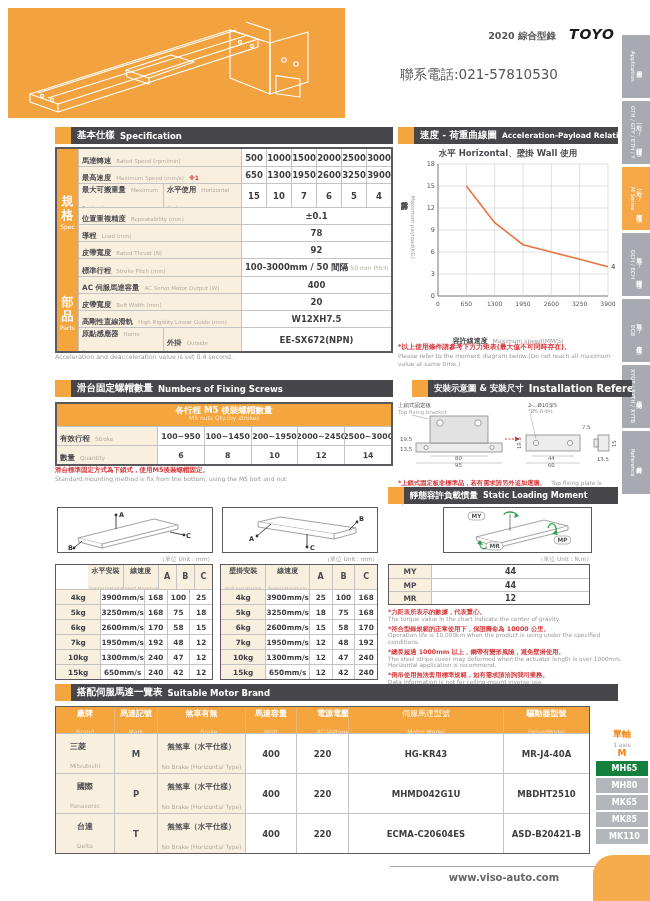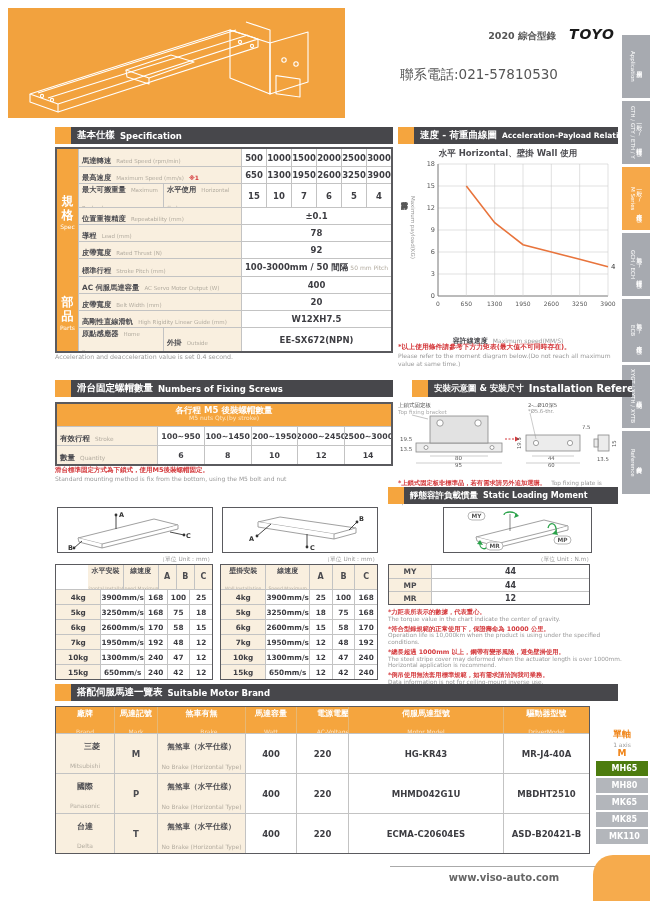--- a/index.html
+++ b/index.html
@@ -26,21 +26,21 @@
 .lbl{justify-content:flex-start;padding:1px 3px;white-space:normal;line-height:1.1}
 .val{font-weight:bold;color:#3d3d42;font-size:8.5px}
 .gch{font-size:12px;font-weight:bold;color:#fff;line-height:1.15}
 .gen{font-size:6px;color:#fff;margin-top:1px}
 
 .side-tab{width:28px;height:63px;background:#A7AAB0;margin-bottom:3px;display:flex;justify-content:center;align-items:center;gap:1px;overflow:hidden;cursor:pointer}
 .side-tab.active{background:#F6A849}
 .side-tab .vzh{writing-mode:vertical-rl;text-orientation:upright;font-size:6px;color:#fff;line-height:1;letter-spacing:.5px}
 .side-tab .ven{writing-mode:vertical-rl;text-orientation:mixed;font-size:5.5px;color:#fff;line-height:1}
 .model-tab{width:52px;height:15px;background:#b3b6bb;color:#fff;font-size:8px;font-weight:bold;line-height:15px;padding-left:5px;margin-bottom:2px;cursor:pointer}
-.model-tab.active{background:#4d7c0f}
+.model-tab.active{background:#15803d}
 .note-zh{font-size:6.3px;font-weight:bold;color:#D4393C;line-height:1.2}
 .note-en{font-size:5.8px;color:#999;line-height:1.2;margin-bottom:2px}
 svg text{font-family:"DejaVu Sans","Liberation Sans",sans-serif}
 </style>
 </head>
 <body>
 
 <div id="page">
 
   <div class="abs" style="left:8px;top:8px;width:337px;height:110px;background:#F2A23E">
@@ -654,29 +654,29 @@
         <div class="tcell" style="width: 88px; border-left: 1px solid rgb(232, 184, 115);">
           <span style="text-align:right;line-height:1.1"><span style="font-size:8px;font-weight:bold;color:#fff">煞車有無</span><br><span style="font-size:6px;color:#fde3c1">Brake</span></span>
         </div>
         <div class="tcell" style="width: 51px; border-left: 1px solid rgb(232, 184, 115);">
           <span style="text-align:center;line-height:1.1"><span style="font-size:8px;font-weight:bold;color:#fff">馬達容量</span><br><span style="font-size:6px;color:#fde3c1">Watt</span></span>
         </div>
         <div class="tcell" style="width: 52px; border-left: 1px solid rgb(232, 184, 115); padding-left: 21px;">
           <span style="text-align:center;line-height:1.1"><span style="font-size:8px;font-weight:bold;color:#fff">電源電壓</span><br><span style="font-size:6px;color:#fde3c1">AC-Voltage</span></span>
         </div>
         <div class="tcell" style="flex: 1 1 0%; border-left: 1px solid rgb(232, 184, 115);">
-          <span style="text-align:center;line-height:1.1"><span style="font-size:8px;font-weight:bold;color:#fff">伺服馬達型號</span><br><span style="font-size:6px;color:#fde3c1">Motor Model</span></span>
+          <span style="text-align:center;line-height:1.1"><span style="font-size:8px;font-weight:normal;color:#fff">伺服馬達型號</span><br><span style="font-size:6px;color:#fde3c1">Motor Model</span></span>
         </div>
         <div class="tcell" style="width: 86px; border-left: 1px solid rgb(232, 184, 115);">
           <span style="text-align:center;line-height:1.1"><span style="font-size:8px;font-weight:bold;color:#fff">驅動器型號</span><br><span style="font-size:6px;color:#fde3c1">DriverModel</span></span>
         </div>
       </div>
       <div class="trow" style="height: 40px;">
         <div class="tcell cream" style="width: 58px;">
-          <span style="text-align:right;line-height:1.15"><span class="zh" style="font-size:8px">三菱</span><br><span class="en" style="font-size:6px">Mitsubishi</span></span>
+          <span style="text-align:left;line-height:1.15"><span class="zh" style="font-size:8px">三菱</span><br><span class="en" style="font-size:6px">Mitsubishi</span></span>
         </div>
         <div class="tcell cream" style="width: 43px;">
           <span class="zh" style="font-size:8.5px">M</span>
         </div>
         <div class="tcell cream" style="width: 88px;">
           <span style="text-align:center;line-height:1.2"><span class="zh" style="font-size:7.6px">無煞車（水平仕樣）</span><br><span class="en" style="font-size:6px">No Brake (Horizontal Type)</span></span>
         </div>
         <div class="tcell" style="width: 51px;">
           <span class="val">400</span>
         </div>

